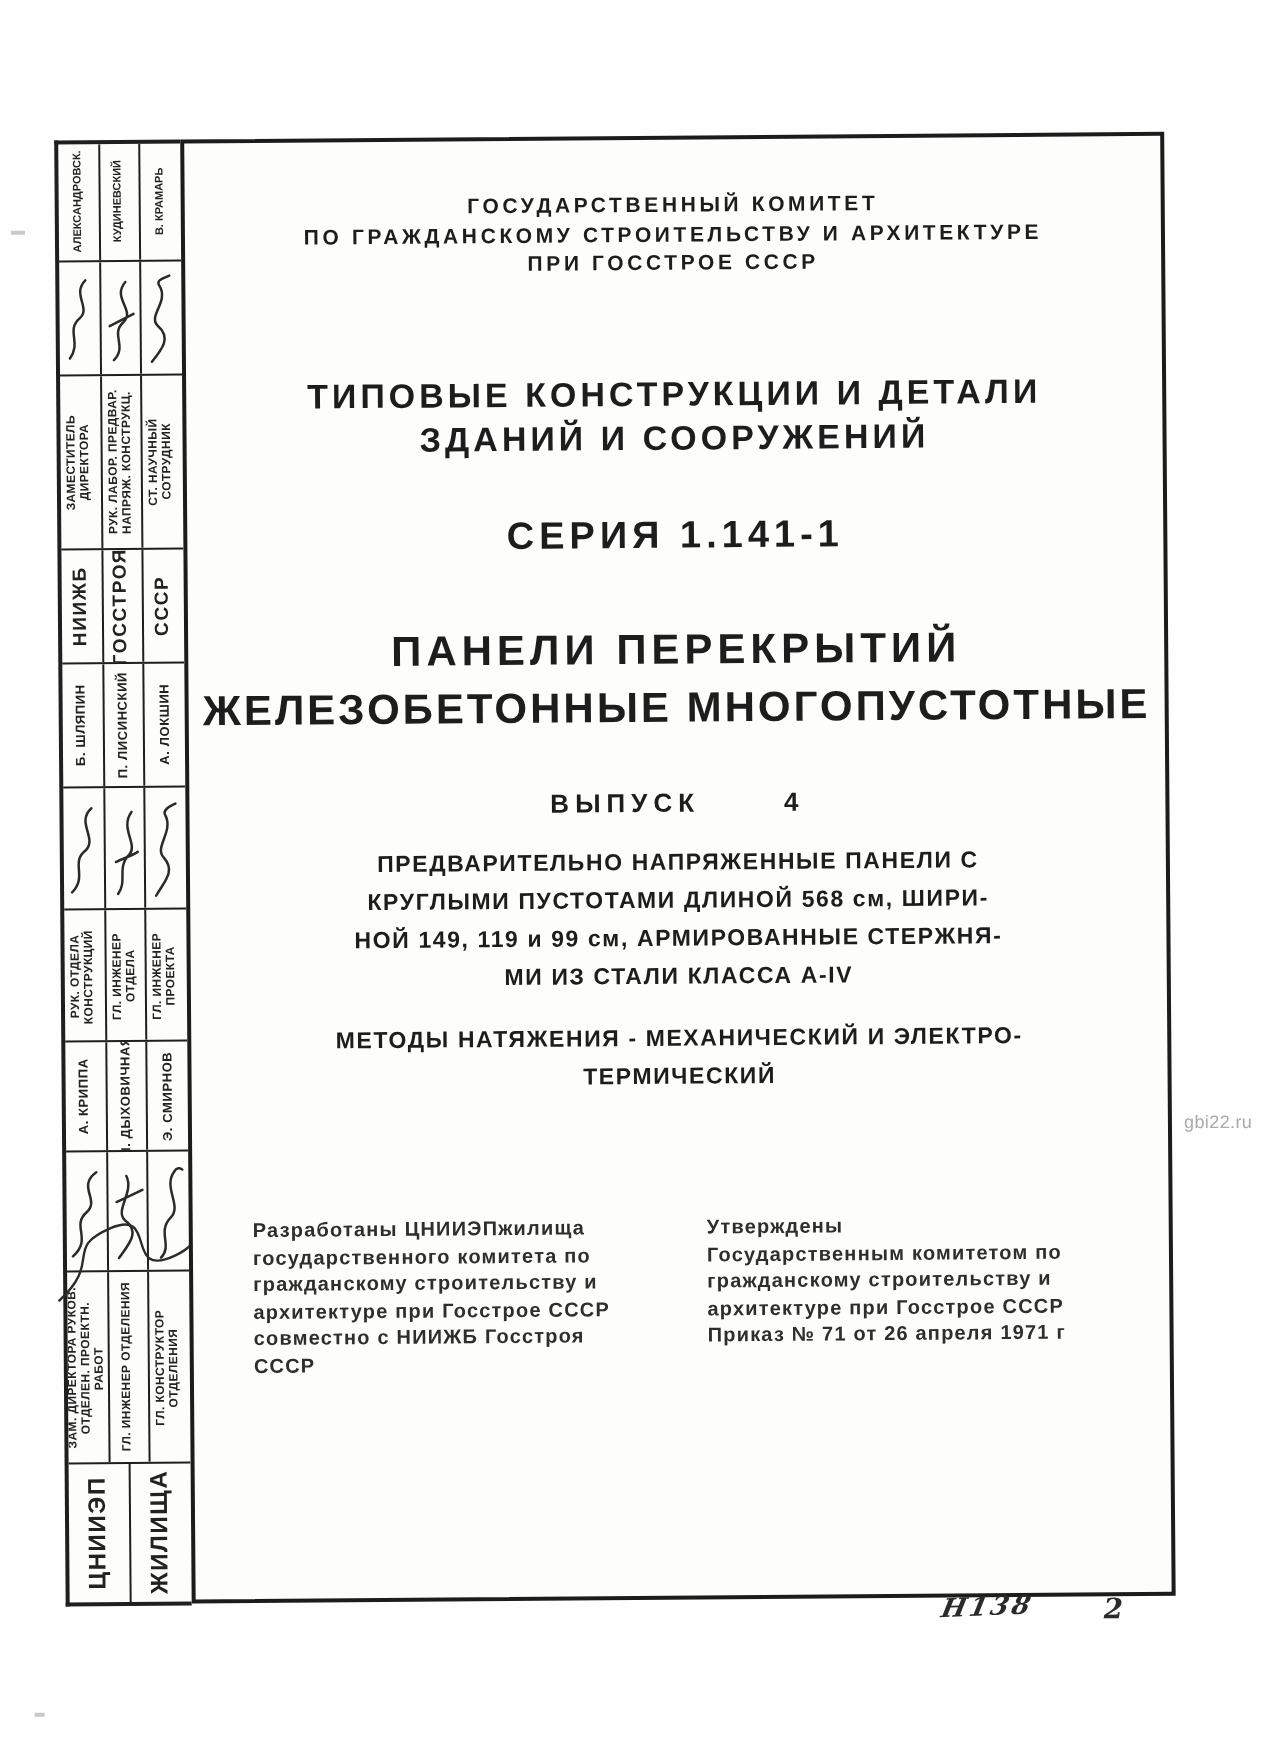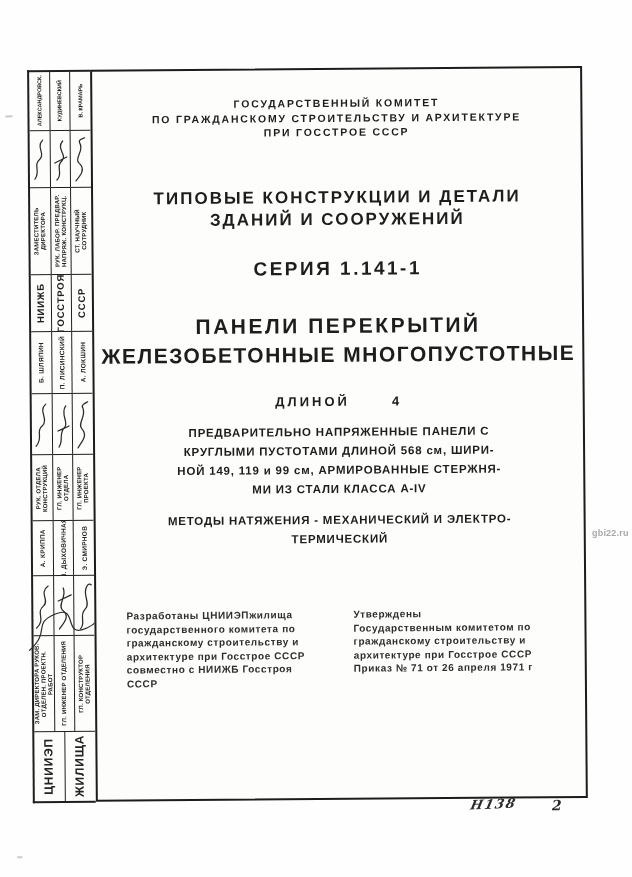--- a/index.html
+++ b/index.html
@@ -43,22 +43,22 @@
   .issue{top:324px;font-size:13px;font-weight:bold;letter-spacing:3px;
          display:flex;justify-content:center;gap:42px;}
   .descr{top:353px;font-size:11.5px;font-weight:bold;letter-spacing:0.8px;line-height:19px;}
   .methods{top:441px;font-size:11.5px;font-weight:bold;letter-spacing:0.8px;line-height:19px;}
   .bottomcols{position:absolute;top:538px;left:30px;right:16px;display:flex;gap:12px;
               font-size:10px;font-weight:bold;letter-spacing:0.6px;line-height:13.5px;
               text-align:left;color:#2e2e2e;}
   .bottomcols .col{flex:1;}
 
   
-  .watermark{position:absolute;left:592px;top:528px;font-size:9px;color:#a9a9a9;
-             letter-spacing:0.2px;font-weight:bold;}
+  .watermark{position:absolute;left:592px;top:556px;font-size:9px;color:#a9a9a9;
+             letter-spacing:0.2px;font-weight:normal;}
   .hw{position:absolute;font-family:"DejaVu Serif",serif;font-style:italic;color:#2a2a2a;
       font-weight:bold;}
   .hw-doc{left:468px;top:798px;font-size:13px;transform:skewX(-14deg) rotate(-2deg);letter-spacing:1.5px;}
   .hw-page{left:549px;top:799px;font-size:14px;transform:skewX(-18deeg);}
   .flourish{position:absolute;left:20px;top:578px;pointer-events:none;}
   .flourish path{fill:none;stroke:#2b2b2b;stroke-width:1.2;stroke-linecap:round;}
   .artifact{position:absolute;background:#c9c9c9;}
 </style>
 </head>
 <body>
@@ -234,21 +234,21 @@
       </div>
 
       <div class="cblock seriya">СЕРИЯ 1.141-1</div>
 
       <div class="cblock maintitle">
         <div class="l1">ПАНЕЛИ  ПЕРЕКРЫТИЙ</div>
         <div class="l2">ЖЕЛЕЗОБЕТОННЫЕ МНОГОПУСТОТНЫЕ</div>
       </div>
 
       <div class="cblock issue">
-        <span>ДЛИНОЙ</span>
+        <span>ВЫПУСК</span>
         <span>4</span>
       </div>
 
       <div class="cblock descr">
         <div>ПРЕДВАРИТЕЛЬНО НАПРЯЖЕННЫЕ ПАНЕЛИ  С</div>
         <div>КРУГЛЫМИ ПУСТОТАМИ ДЛИНОЙ 568 см, ШИРИ-</div>
         <div>НОЙ 149, 119 и 99 см, АРМИРОВАННЫЕ СТЕРЖНЯ-</div>
         <div>МИ ИЗ СТАЛИ КЛАССА А-IV</div>
       </div>
 

